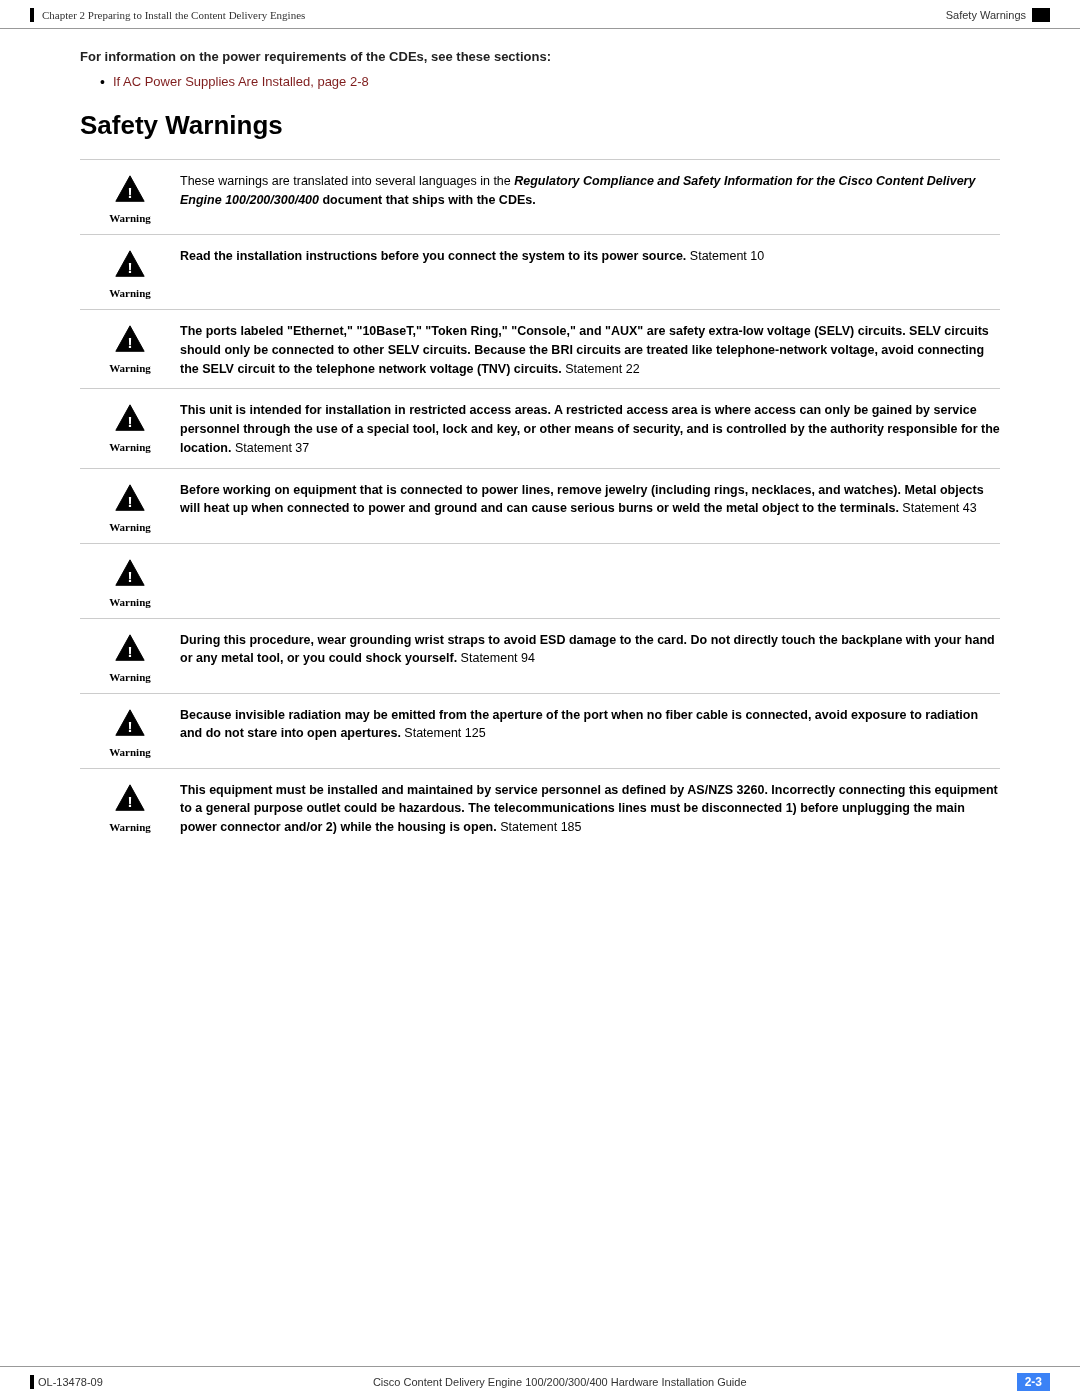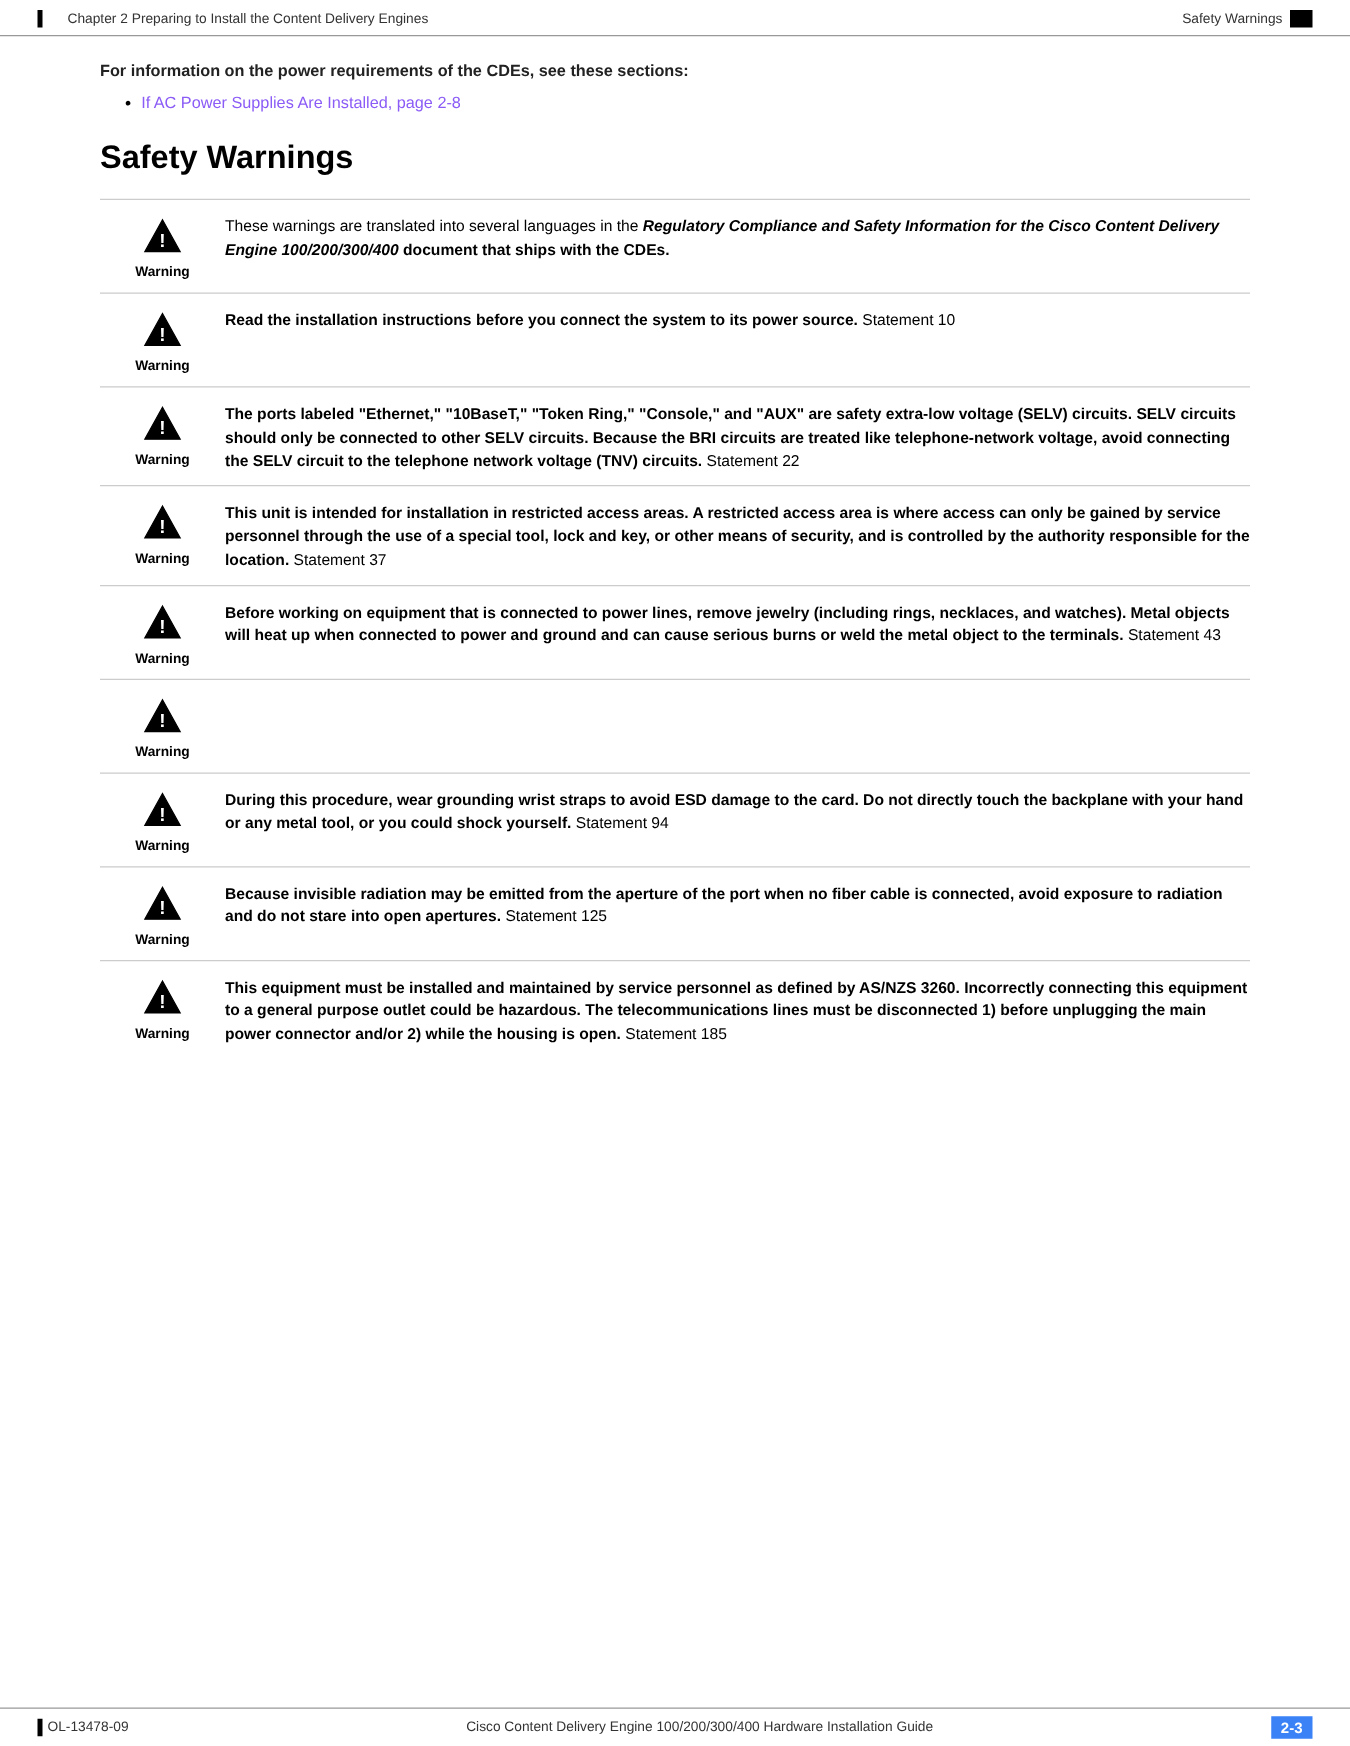--- a/index.html
+++ b/index.html
@@ -19,21 +19,22 @@
       justify-content: space-between;
       align-items: center;
       padding: 8px 30px 6px 30px;
       border-bottom: 1px solid #999;
       font-size: 11px;
       color: #333;
     }
     .header-left {
       display: flex;
       align-items: center;
-      gap: 20px;
+      gap: 8px;
+      font-family: Liberation Serif, serif;
     }
     .header-left .chapter-bar {
       width: 4px;
       height: 14px;
       background: #000;
       display: inline-block;
     }
     .header-right {
       display: flex;
       align-items: center;
@@ -71,21 +72,21 @@
       gap: 8px;
       font-size: 13px;
     }
     .bullet-list li::before {
       content: '•';
       color: #000;
       font-size: 14px;
       flex-shrink: 0;
     }
     .bullet-list a {
-      color: #8b5cf6;
+      color: #7f1d1d;
       text-decoration: none;
     }
 
     
     .section-heading {
       font-size: 26px;
       font-weight: bold;
       color: #000;
       margin-bottom: 18px;
       border-bottom: none;
@@ -115,20 +116,21 @@
     }
     .warning-icon svg {
       width: 34px;
       height: 34px;
     }
     .warning-label {
       font-size: 11px;
       font-weight: bold;
       color: #000;
       text-align: center;
+      font-family: Liberation Serif, serif;
     }
     .warning-text {
       flex: 1;
       font-size: 12.5px;
       line-height: 1.5;
       padding-top: 2px;
     }
     .warning-text .bold {
       font-weight: bold;
     }

